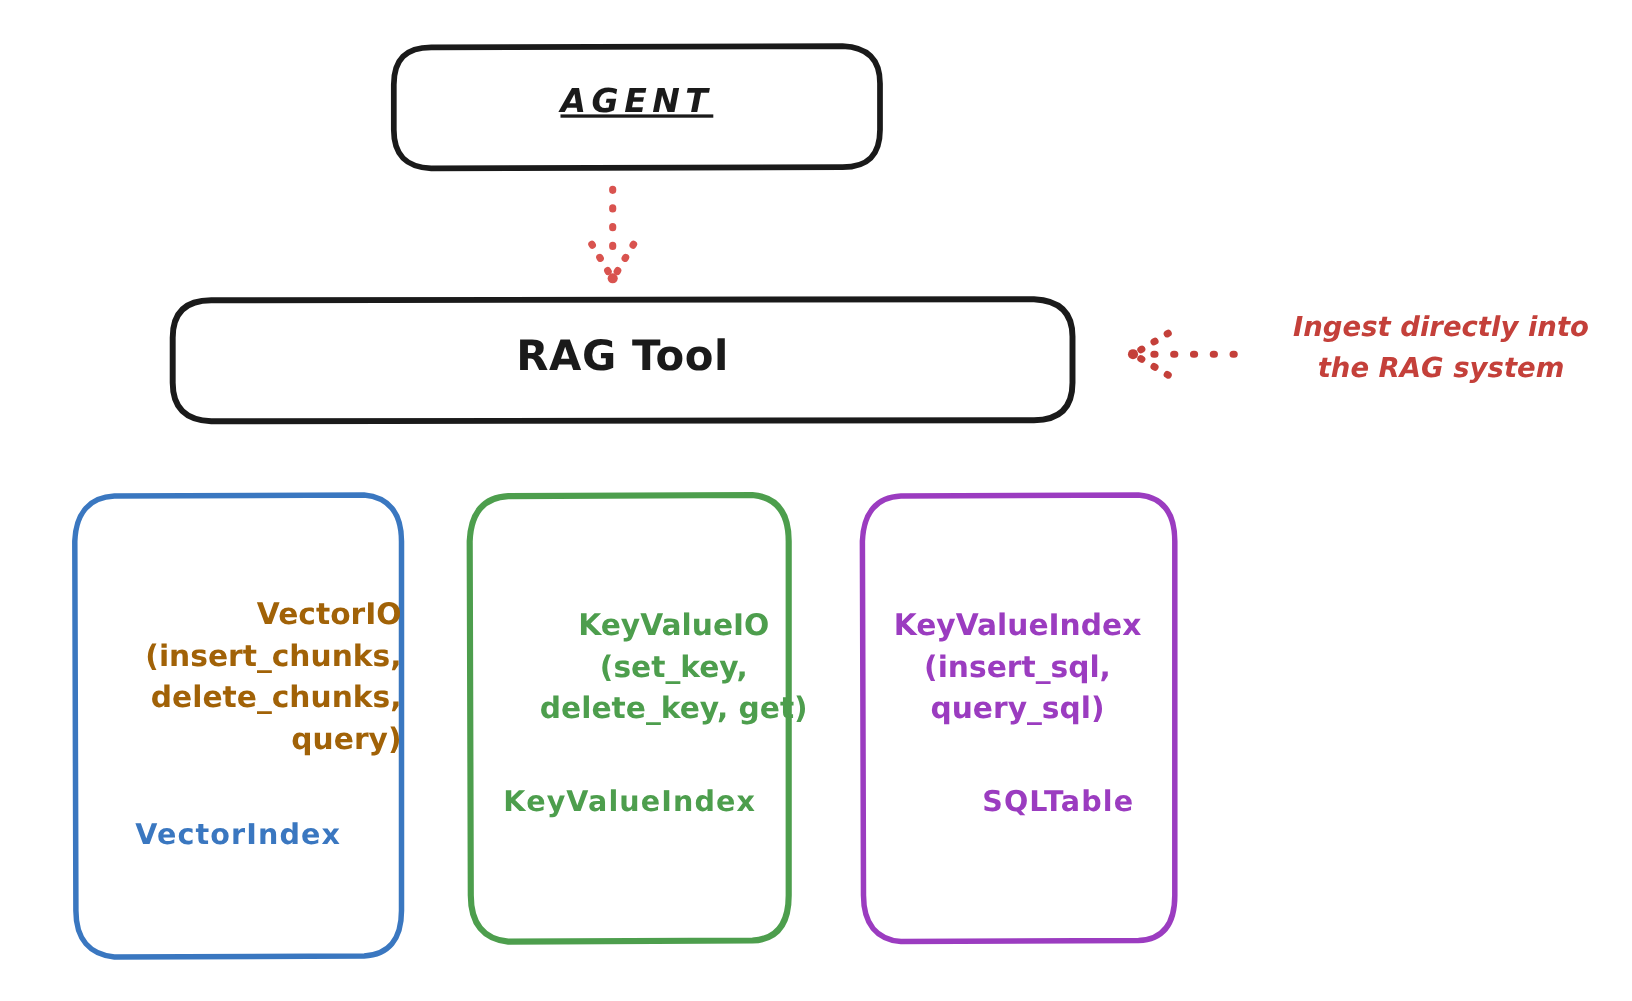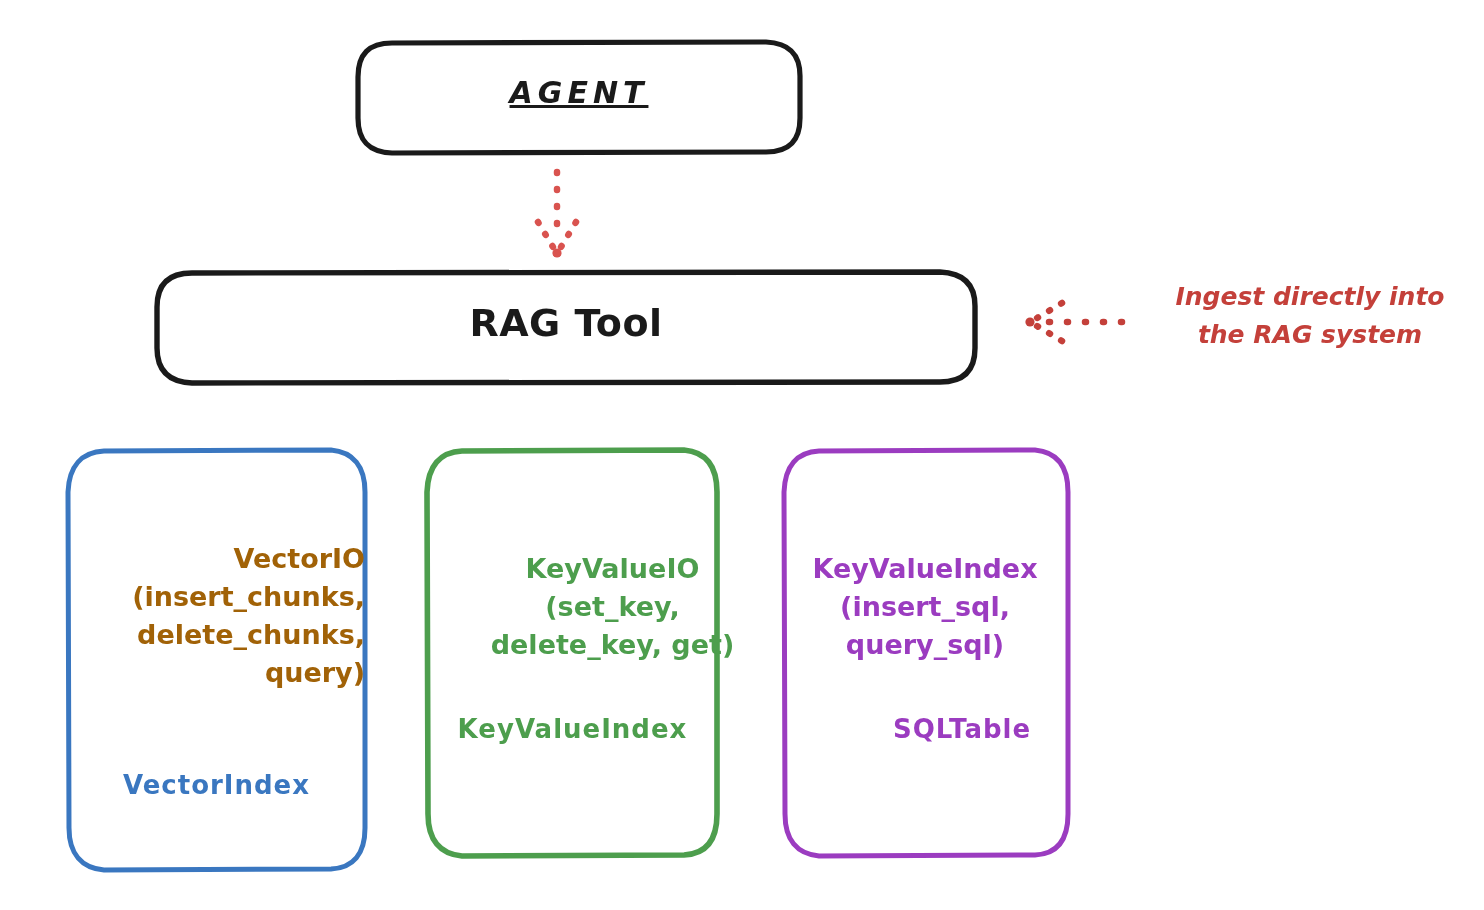--- a/index.html
+++ b/index.html
@@ -81,21 +81,20 @@
     top: 540px;
     width: 297px;
     color: #a16207;
     text-align: right;
   }
   #vector-index-label {
     left: 68px;
     top: 740px;
     width: 297px;
     color: #3a77c0;
-    margin-top: 26px;
   }
 
   
   #kv-io-label {
     left: 424px;
     top: 550px;
     width: 297px;
     color: #4d9e4d;
     margin-left: 40px;
   }

